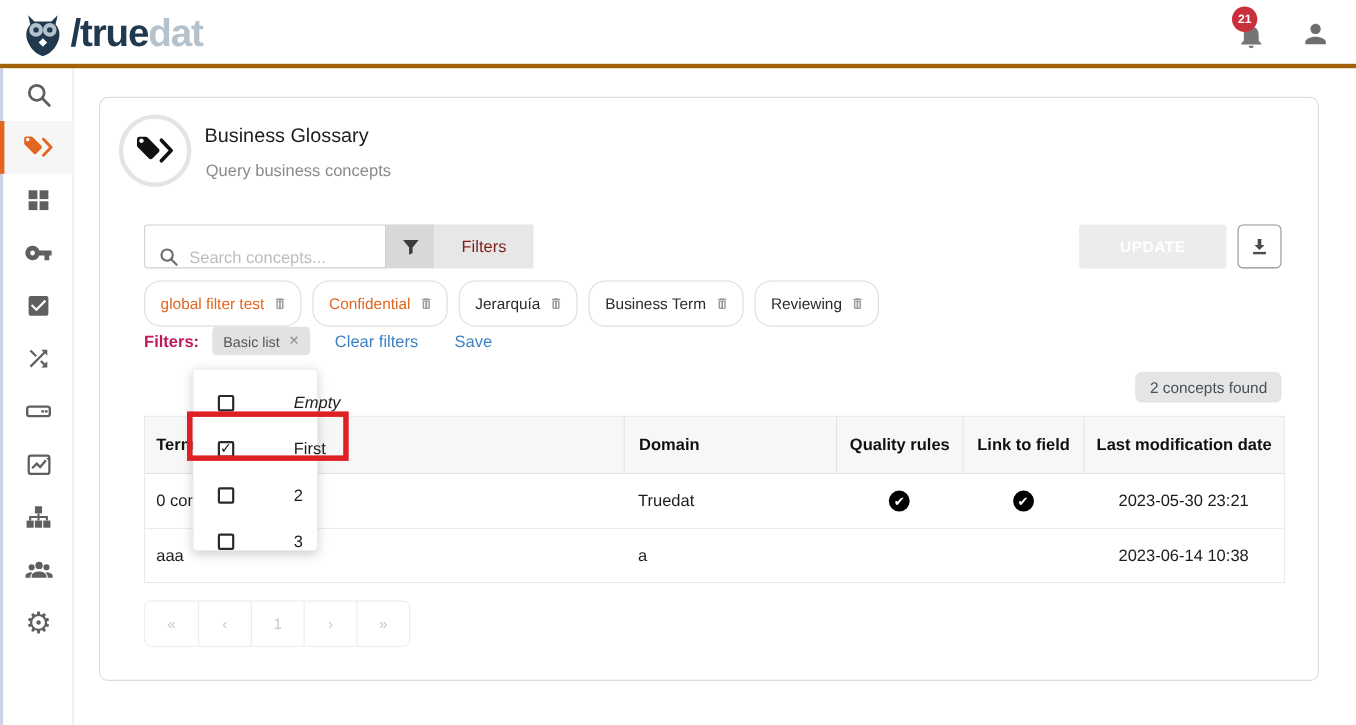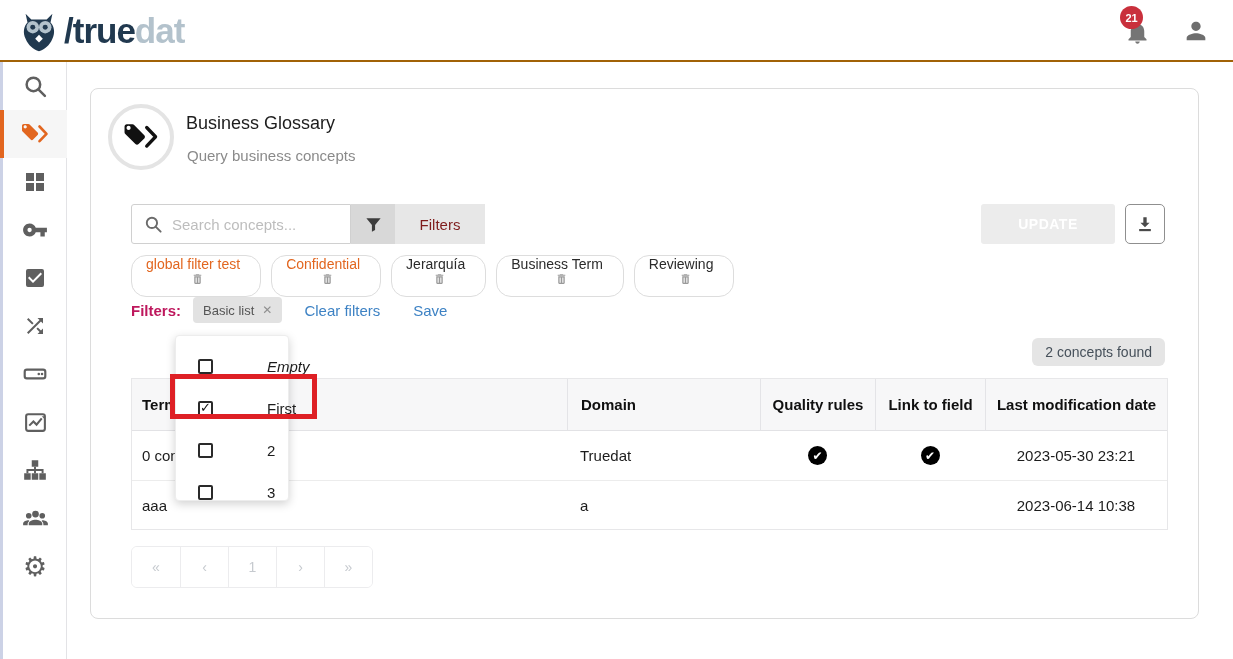--- a/index.html
+++ b/index.html
@@ -2,21 +2,21 @@
 <html style="--accent: #e2661f; --navy: #21394f; --brandgray: #b3c2cc; --badgered: #c9303c; --link: #3d82c4; --annot: #de2025;"><head>
 <meta charset="utf-8">
 <style>
   * { margin:0; padding:0; box-sizing:border-box; }
   html,body { background:#fff; }
   body { font-family:"Liberation Sans","DejaVu Sans",sans-serif; }
   #stage { position:relative; width:1233px; height:659px; background:#fff; overflow:hidden; }
 
   
   .topbar { position:absolute; left:0; top:0; width:1233px; height:62px; background:#fff;
-            border-bottom:2px solid #a16207; z-index:5; }
+            border-bottom:4px solid #a16207; z-index:5; }
   .logo { position:absolute; left:16px; top:8px; display:flex; align-items:center; }
   .logo svg { width:46px; height:46px; }
   .logo-text { font-size:35px; font-weight:bold; letter-spacing:-1px; margin-left:2px;
                color:var(--navy); }
   .logo-text .lite { color:var(--brandgray); }
   .bell-wrap { position:absolute; left:1120px; top:6px; width:44px; height:50px; cursor:pointer; }
   .bell-wrap svg { position:absolute; left:4px; top:13px; }
   .badge { position:absolute; left:0px; top:0px; min-width:23px; height:23px; border-radius:12px;
            background:var(--badgered); color:#fff; font-size:11px; font-weight:bold;
            display:flex; align-items:center; justify-content:center; z-index:2; }
@@ -40,39 +40,39 @@
           border:1px solid #dcdcdc; border-radius:8px; z-index:3; }
 
   .title-circle { position:absolute; left:17px; top:15px; width:66px; height:66px; border-radius:50%;
                   border:4px solid #e4e4e4; background:#fff; display:flex; align-items:center; justify-content:center; }
   .page-title { position:absolute; left:95px; top:24px; font-size:18px; color:#1d1d1d; font-weight:normal; }
   .page-subtitle { position:absolute; left:96px; top:58px; font-size:15px; color:#8a8a8a; }
 
   
   .search-group { position:absolute; left:40px; top:115px; height:40px; display:flex; }
   .search-box { width:220px; height:40px; background:#fff; border:1px solid #d0d0d0;
-                border-radius:3px 0 0 3px; display:flex; align-items:center; padding-left:12px; }
+                border-radius:3px 0 0 3px; display:flex; align-items:flex-end; padding-left:12px; }
   .search-box input { border:none; outline:none; width:170px; font-size:15px; color:#444;
                       font-family:inherit; margin-left:9px; background:transparent; }
   .search-box input::placeholder { color:#bdbdbd; }
   .funnel-seg { width:44px; height:40px; background:#d8d8d8; display:flex; align-items:center;
                 justify-content:center; cursor:pointer; }
   .filters-seg { width:90px; height:40px; background:#e7e7e7; display:flex; align-items:center;
                  justify-content:center; font-size:15px; color:#7f1d1d; cursor:pointer; }
   .update-btn { position:absolute; left:890px; top:115px; width:134px; height:40px; background:#ececec;
                 color:#fff; font-weight:bold; font-size:14px; letter-spacing:0.5px; border:none;
                 border-radius:3px; font-family:inherit; }
   .download-btn { position:absolute; left:1034px; top:115px; width:40px; height:40px; background:#fff;
                   border:1px solid #8f8f8f; border-radius:5px; display:flex; align-items:center;
                   justify-content:center; cursor:pointer; }
 
   
   .chips-row { position:absolute; left:40px; top:166px; display:flex; gap:10px; }
   .chip { height:42px; border:1px solid #ddd; border-radius:15px; background:#fff; display:flex;
-          align-items:center; padding:0 12px 0 14px; font-size:14px; color:#2b2b2b; cursor:default;flex-direction:column; }
+          align-items:center; padding:0 12px 0 14px; font-size:14px; color:#2b2b2b; cursor:default; }
   .chip.accent .chip-label { color:var(--accent); }
   .chip .chip-label { margin-right:8px; }
   .chip svg { cursor:pointer; }
 
   
   .filters-bar { position:absolute; left:40px; top:208px; display:flex; align-items:center; }
   .filters-label { font-size:15px; font-weight:bold; color:#be185d; margin-right:12px; }
   .saved-chip { height:26px; background:#e2e2e2; border-radius:4px; color:#555; font-size:13px;
                 display:flex; align-items:center; padding:0 10px; cursor:pointer; }
   .saved-chip .x { margin-left:8px; color:#8f8f8f; font-size:12px; }

